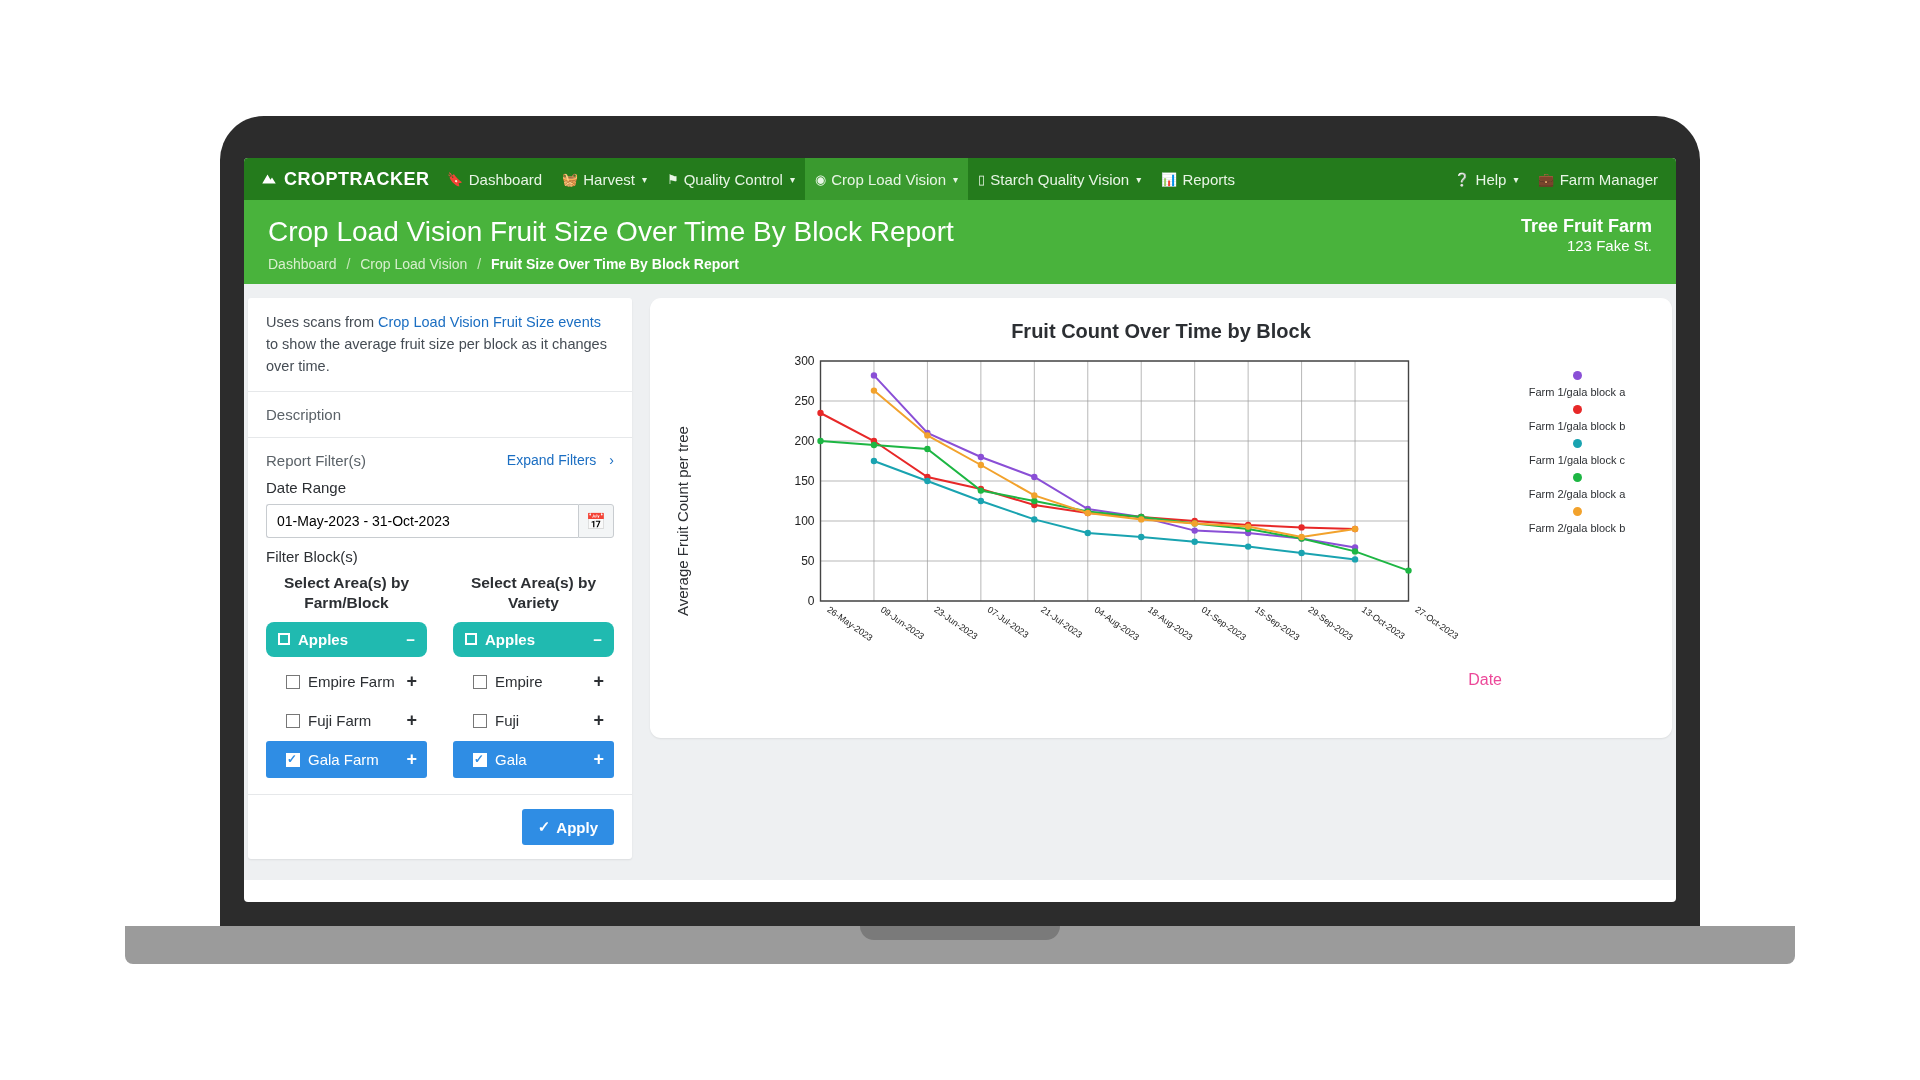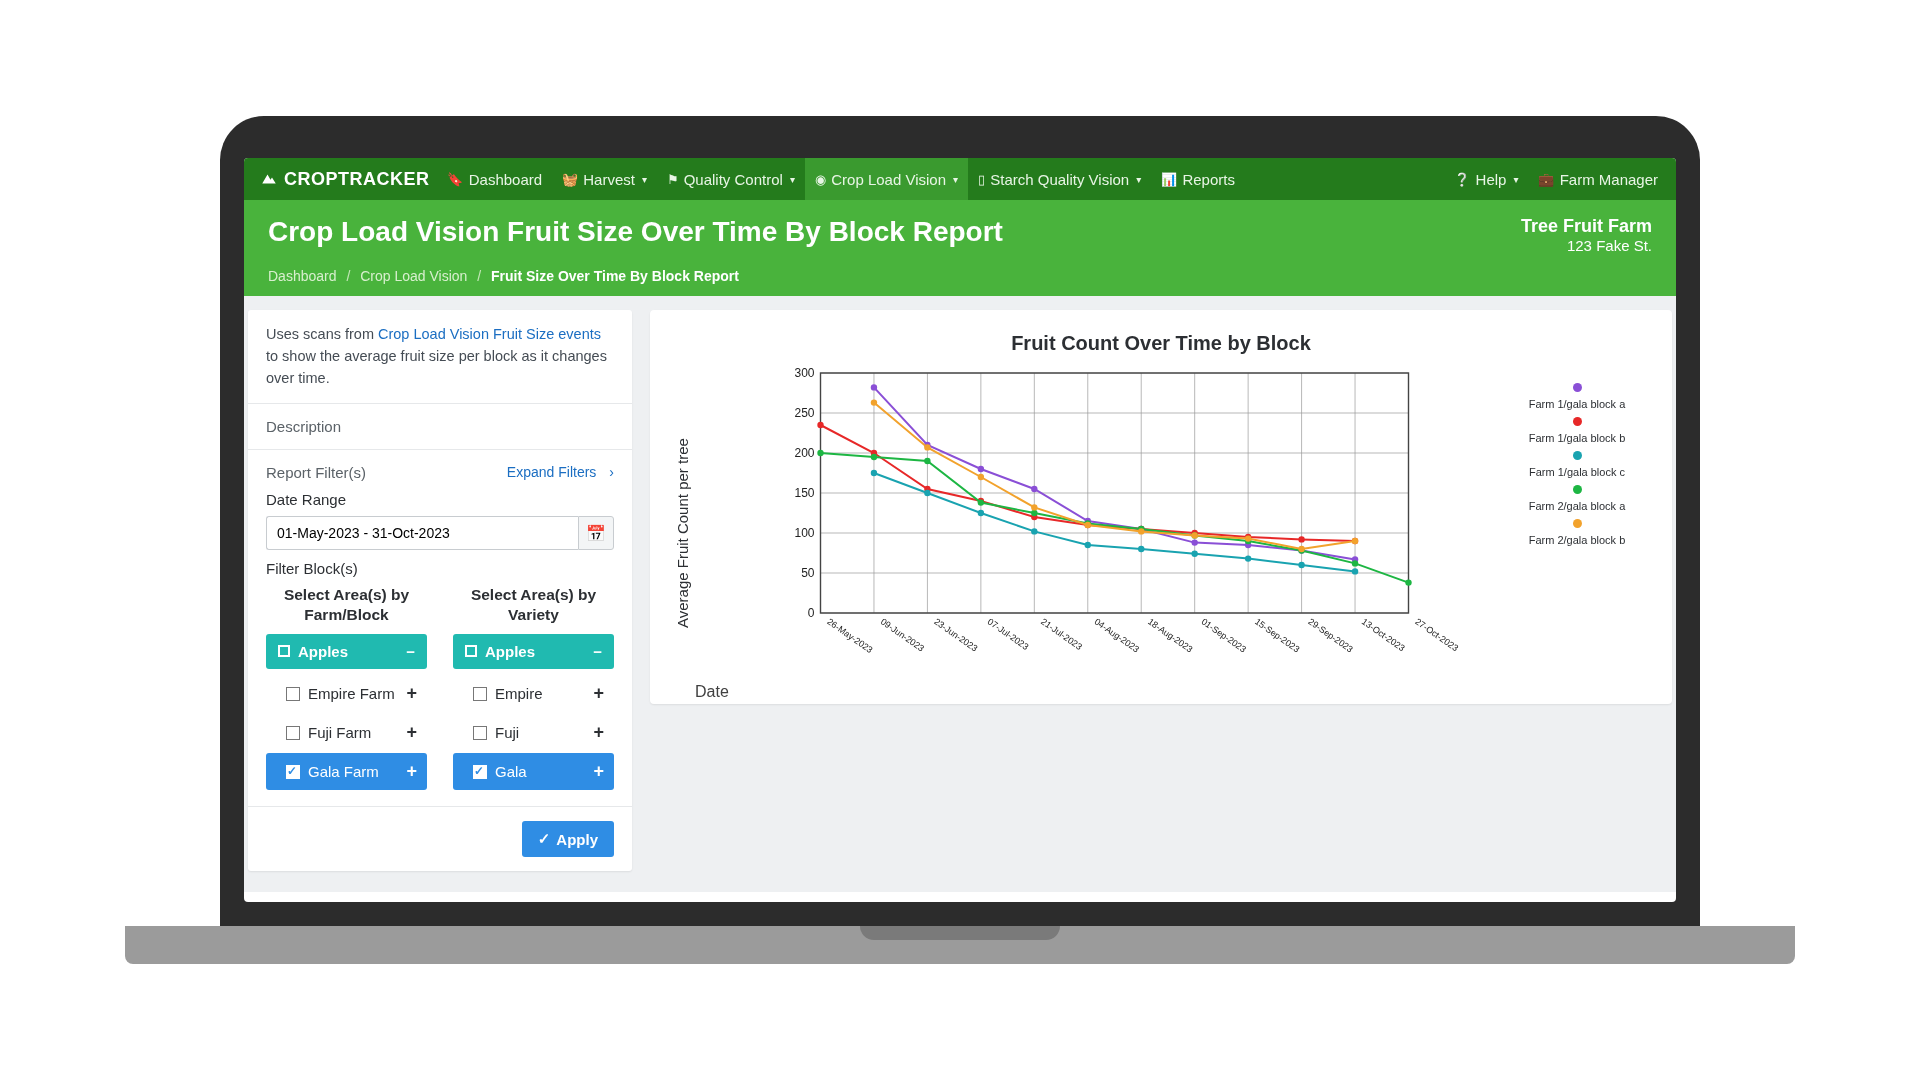--- a/index.html
+++ b/index.html
@@ -14,21 +14,21 @@
   .brand { font-weight: 700; letter-spacing: 0.5px; font-size: 18px; padding: 0 8px; display:flex; align-items:center; gap:6px;}
   .brand svg { width:18px; height:18px; }
   .nav-items { display:flex; align-items:stretch;}
   .nav-item { display:flex; align-items:center; gap:5px; padding: 0 10px; color:#e8f5e5; cursor:pointer; height: 42px; white-space:nowrap;}
   .nav-item.active { background: #3a9a2f; }
   .nav-spacer { flex:1; }
   .caret-icon { font-size:10px; margin-left:2px;}
   .nav-icon { font-size:13px; }
 
   .green-header { background: #49b33c; color:#fff; padding: 16px 24px 12px 24px; display:flex; justify-content:space-between; align-items:flex-start;}
-  .page-title { font-size: 28px; font-weight: 700; margin-bottom:20px;}
+  .page-title { font-size: 28px; font-weight: 400; margin-bottom:8px;}
   .breadcrumb { font-size: 14px; color:#d8efce;}
   .breadcrumb .sep { padding: 0 6px; color:#c6e7b9;}
   .breadcrumb .strong { font-weight:700; color:#fff;}
   .farm-info { text-align:right; font-size:15px;}
   .farm-name { font-weight:700; font-size: 18px;}
 
   .body-area { display:flex; gap: 18px; padding: 14px 0 0 0; background:#eef0f2; height: calc(100% - 42px - 106px); align-items:flex-start;}
   .sidebar-panel { width: 384px; background:#fff; border-radius:3px; margin-left: 4px; box-shadow:0 1px 2px rgba(0,0,0,.08);}
   .panel-section { border-bottom:1px solid #e6e8ea; padding: 14px 18px;}
   .panel-section:last-child{border-bottom:none;}
@@ -37,39 +37,39 @@
   .desc-text .link { color:#1b6ec2; cursor:pointer;}
   .filter-head { display:flex; justify-content:space-between; align-items:flex-start;}
   .expand { color:#1b6ec2; font-size:14px; cursor:pointer; display:flex; align-items:center; gap:13px;}
   .label { font-weight:400; font-size:15px; color:#2c2f33; margin: 10px 0 8px 0;}
   .date-input { display:flex; }
   .date-input input { flex:1; border:1px solid #c8ccd0; border-right:none; padding: 8px 10px; font-size:14px; border-radius:3px 0 0 3px;}
   .date-btn { width:36px; border:1px solid #c8ccd0; background:#f3f5f6; display:flex; align-items:center; justify-content:center; border-radius:0 3px 3px 0; cursor:pointer;}
   .cols { display:flex; gap: 26px; margin-top: 6px;}
   .col { flex:1;}
   .col-title { font-weight:700; font-size:15.5px; color:#2c2f33; text-align:center; line-height:1.25; margin-bottom:10px;}
-  .tree-root { background:#20bab0; color:#fff; border-radius:3px; padding:9px 12px; display:flex; align-items:center; justify-content:space-between; font-weight:700; font-size:15px; cursor:pointer; margin-bottom:6px;}
+  .tree-root { background:#20bab0; color:#fff; border-radius:8px; padding:9px 12px; display:flex; align-items:center; justify-content:space-between; font-weight:700; font-size:15px; cursor:pointer; margin-bottom:6px;}
   .tree-root .box { width:12px; height:12px; border:2px solid #fff; display:inline-block; margin-right:8px;}
   .tree-child { display:flex; align-items:center; justify-content:space-between; padding:8px 10px 8px 20px; font-size:15px; color:#2c2f33; cursor:pointer; border-radius:3px; margin-bottom:2px;}
   .tree-child .plus { font-weight:700; font-size:18px; color:#2c2f33;}
   .tree-child.selected { background:#2f8de4; color:#fff;}
   .tree-child.selected .plus { color:#fff;}
   .tree-child .chk { display:inline-block; width:14px; height:14px; border:1.5px solid #777; margin-right:8px; vertical-align:-2px;}
   .tree-child.selected .chk { border-color:#fff; background:#fff; position:relative;}
   .tree-child.selected .chk::after { content:"✓"; color:#2f8de4; font-size:12px; position:absolute; left:0; top:-2px; font-weight:700;}
   .apply-row { text-align:right; padding: 14px 18px;}
   .apply-btn { background:#2f8de4; color:#fff; border:none; border-radius:3px; padding:9px 16px; font-size:15px; font-weight:600; cursor:pointer; display:inline-flex; align-items:center; gap:6px;}
 
-  .chart-panel { flex:1; background:#fff; border-radius:4px; margin-right:4px; box-shadow:0 1px 2px rgba(0,0,0,.08); padding: 22px 20px 30px 20px; height: 394px;}
+  .chart-panel { flex:1; background:#fff; border-radius:11px; margin-right:4px; box-shadow:0 1px 2px rgba(0,0,0,.08); padding: 22px 20px 30px 20px; height: 440px;}
   .chart-title { text-align:center; font-size:20px; font-weight:600; color:#2c2f33; margin-bottom: 10px;}
   .chart-wrap { display:flex; }
   .ylabel { writing-mode: vertical-rl; transform: rotate(180deg); font-size:15px; color:#2c2f33; text-align:center; padding: 0 4px;}
   .chart-body { flex:1; position:relative;}
   svg.chart { width:100%; height:290px;}
-  .xlabel { text-align:left; font-size:16px; font-weight:500; color:#404040; margin-top:24px;}
+  .xlabel { text-align:right; font-size:16px; font-weight:500; color:#ec4899; margin-top:24px;}
   .legend { width: 150px; font-size:11px; color:#2c2f33; padding-top:18px;}
   .leg-item { display:flex; align-items:center; gap:6px; margin-bottom:7px; white-space:nowrap;flex-direction:column;}
   .leg-dot { width:9px; height:9px; border-radius:50%; flex-shrink:0;}
 </style>
 </head>
 <body>
 
 <div class="laptop-frame">
   <div class="screen-border">
     <div class="screen">

